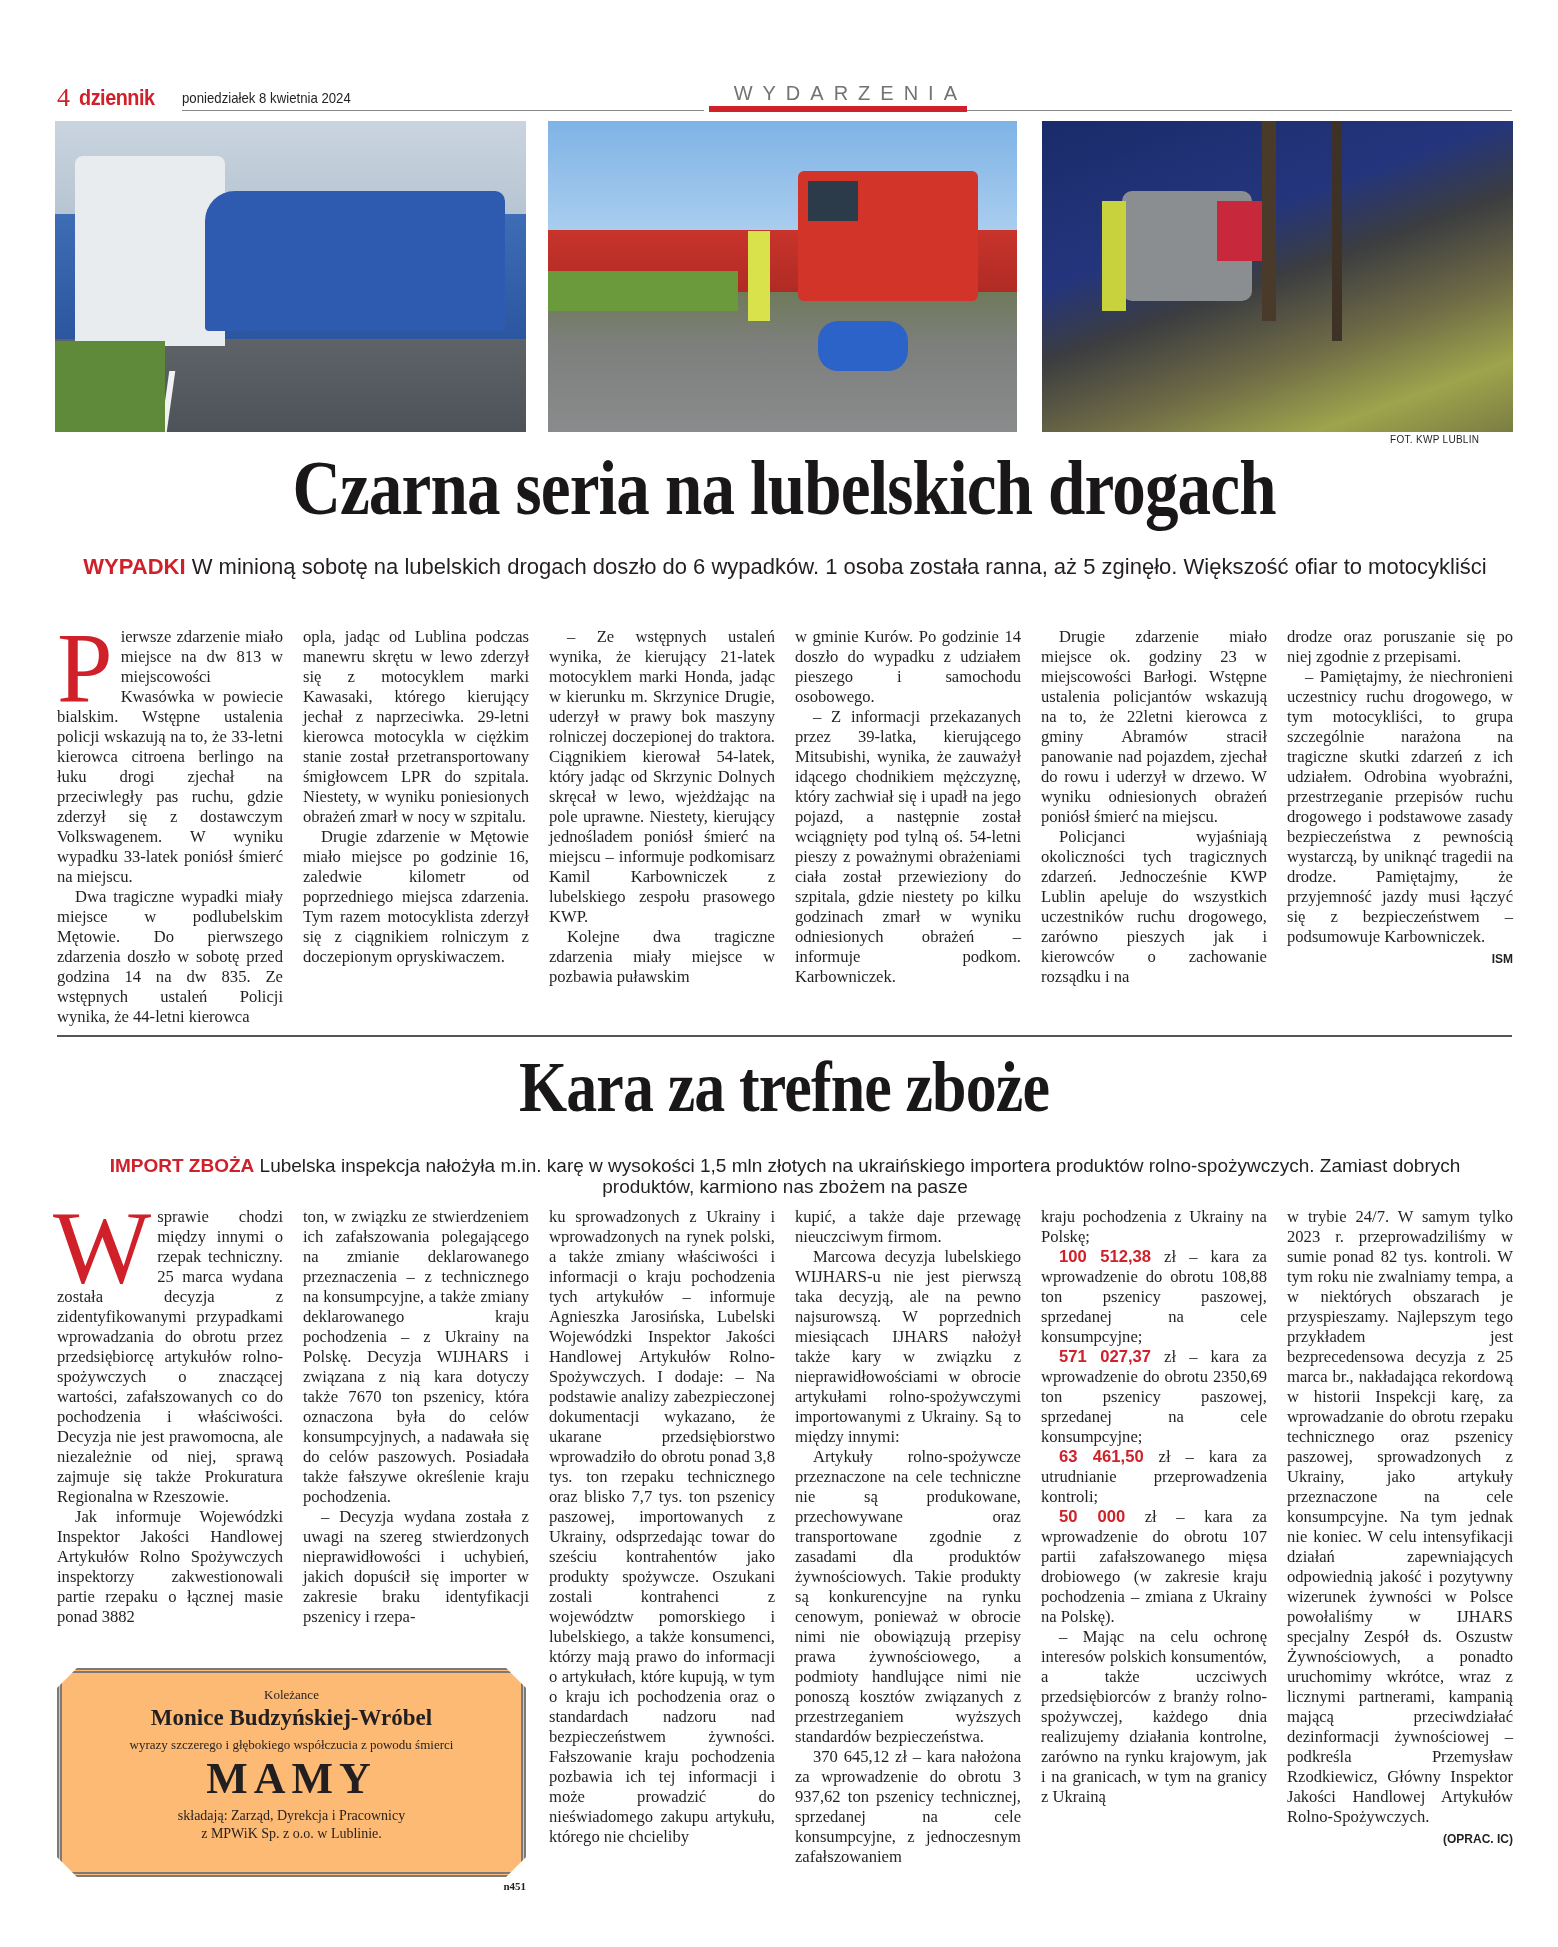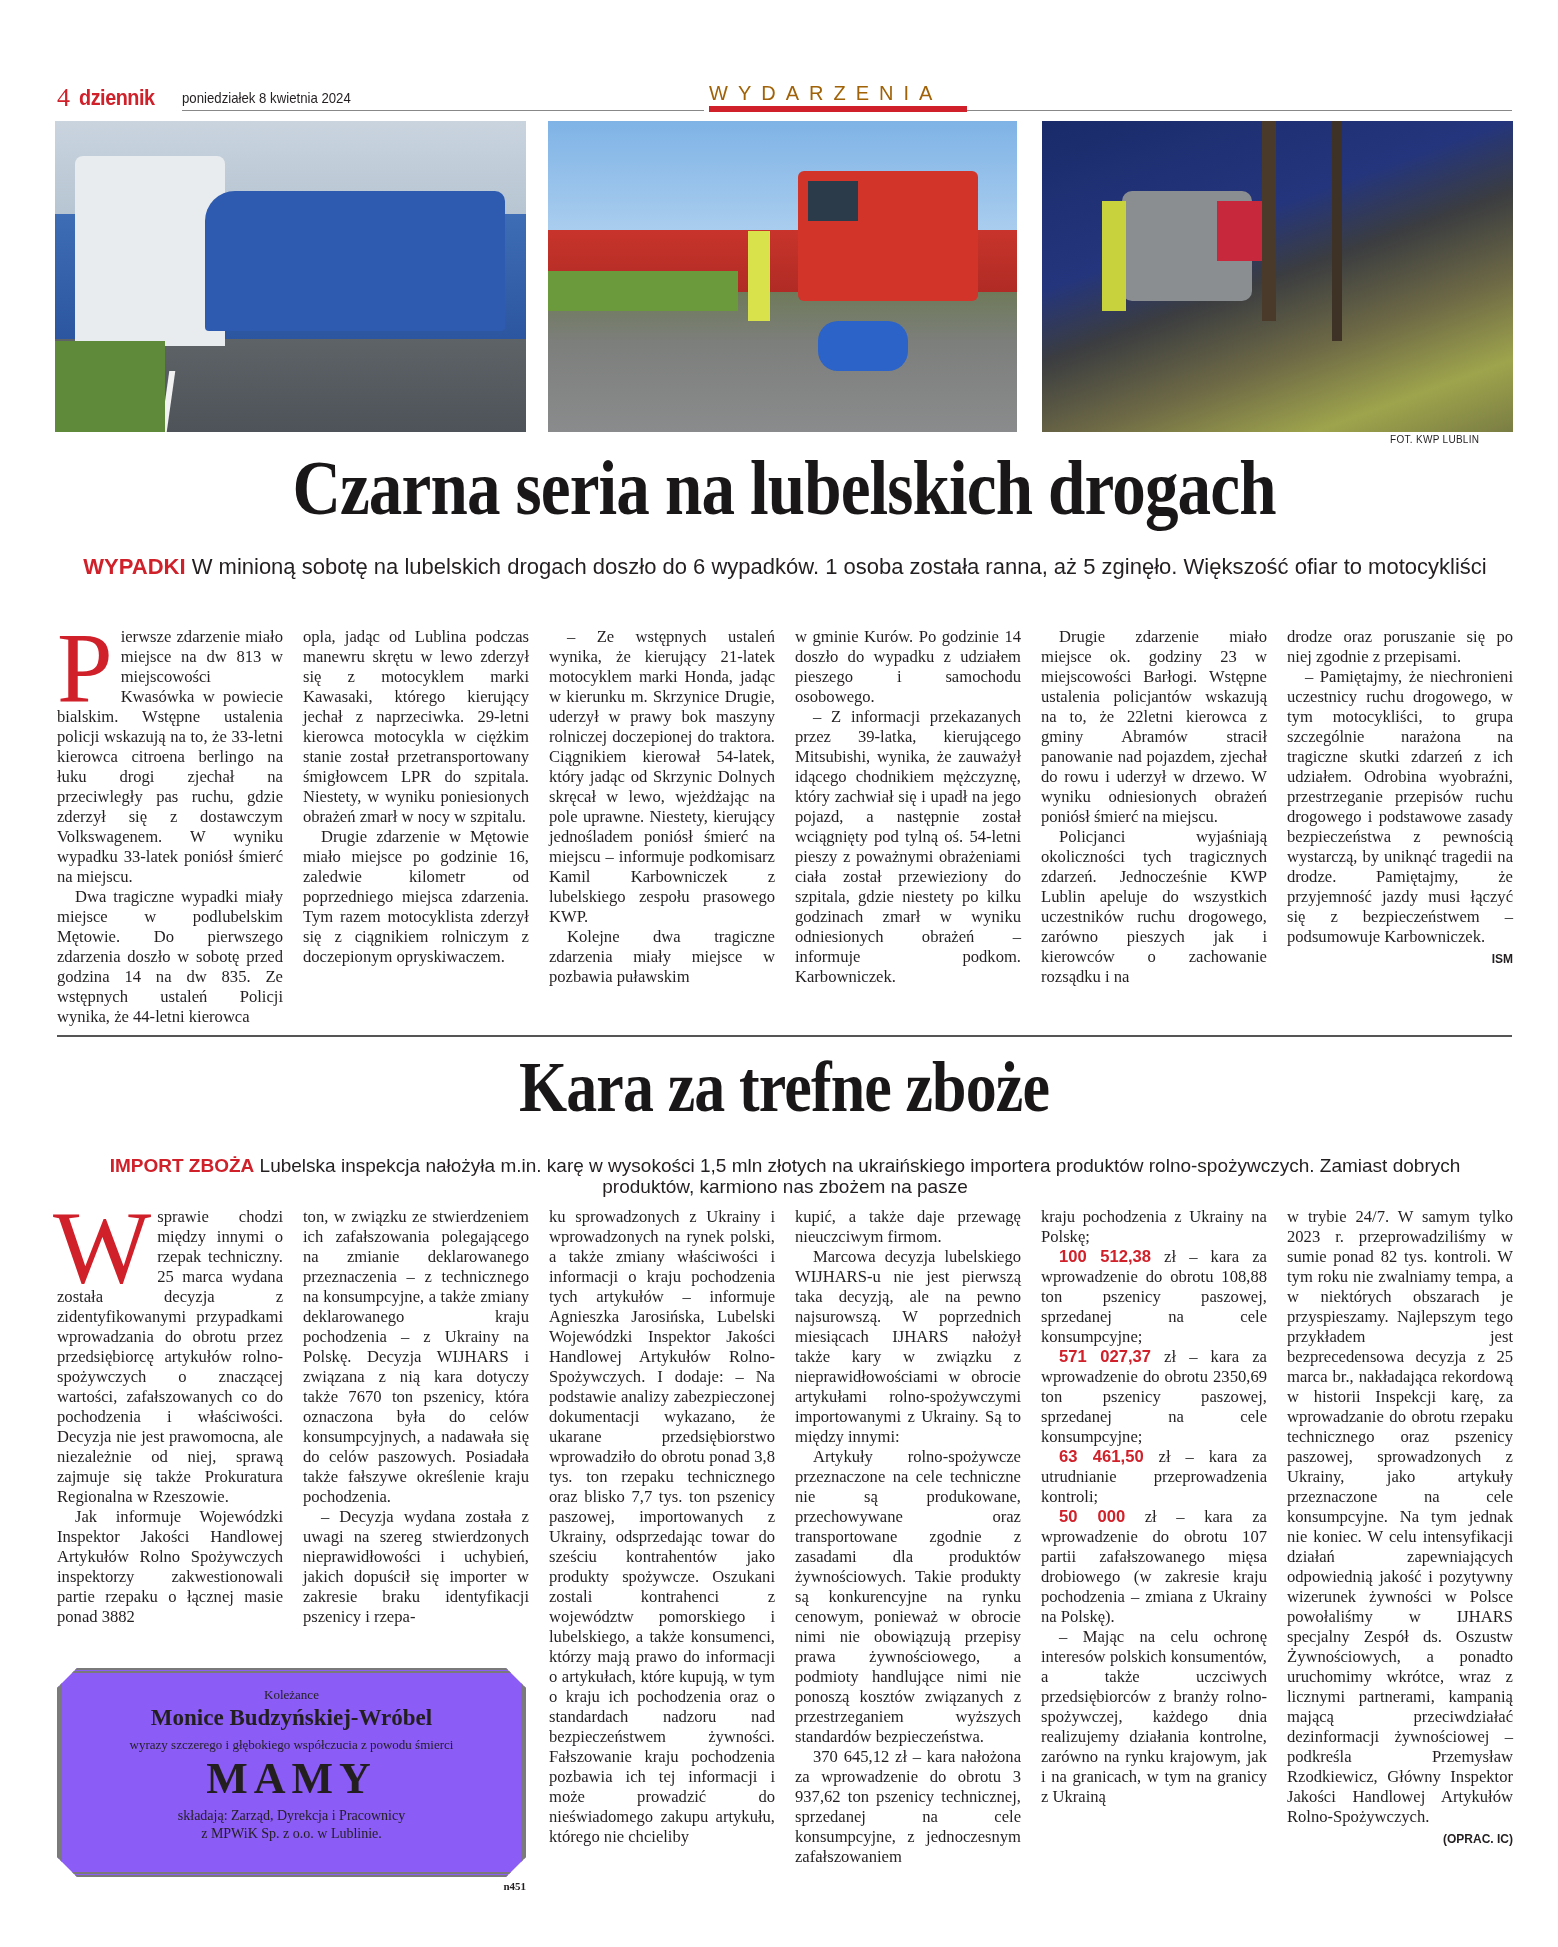--- a/index.html
+++ b/index.html
@@ -5,21 +5,21 @@
   * { box-sizing: border-box; margin: 0; padding: 0; }
   html, body { width: 1558px; height: 1947px; background: #ffffff; overflow: hidden; }
   body { position: relative; color: #231f20; font-family: "Liberation Serif", serif; }
 
   
   .masthead { position: absolute; left: 57px; top: 86px; width: 1455px; height: 24px; }
   .masthead .page-num { position: absolute; left: 0; top: 0; font-family: "Liberation Serif", serif; font-size: 26px; color: #d0202a; line-height: 24px; }
   .masthead .logo { position: absolute; left: 22px; top: 0; font-family: "Liberation Sans", sans-serif; font-weight: bold; font-size: 22px; color: #d0202a; line-height: 24px; letter-spacing: -0.5px; transform: scaleX(0.9); transform-origin: left; }
   .masthead .date { position: absolute; left: 125px; top: 3px; font-family: "Liberation Sans", sans-serif; font-size: 15px; color: #231f20; transform: scaleX(0.88); transform-origin: left; }
   .masthead .rule-left { position: absolute; left: 125px; top: 24px; width: 522px; height: 1px; background: #888; }
-  .masthead .section { position: absolute; left: 652px; top: -4px; width: 258px; text-align: left; font-family: "Liberation Sans", sans-serif; font-size: 20px; letter-spacing: 10px; color: #a16207; font-weight: normal; }
+  .masthead .section { position: absolute; left: 652px; top: -4px; width: 258px; text-align: right; font-family: "Liberation Sans", sans-serif; font-size: 20px; letter-spacing: 10px; color: #737373; font-weight: normal; }
   .masthead .section-bar { position: absolute; left: 652px; top: 20px; width: 258px; height: 6px; background: #d0202a; }
   .masthead .rule-right { position: absolute; left: 910px; top: 24px; width: 545px; height: 1px; background: #888; }
 
   
   .photo { position: absolute; top: 121px; height: 311px; overflow: hidden; }
   .photo1 { left: 55px; width: 471px; background: linear-gradient(180deg, #c9d4df 0%, #b7c5d2 30%, #3e6db5 30%, #2c56a0 70%, #5d6367 70%, #4d5358 100%); }
   .photo2 { left: 548px; width: 469px; background: linear-gradient(180deg, #7fb3e6 0%, #a9cdee 35%, #c8342b 35%, #b02b25 55%, #6f7a5a 55%, #7d7f7d 72%, #8a8b8c 100%); }
   .photo3 { left: 1042px; width: 471px; background: linear-gradient(160deg, #1a2b6a 0%, #24357d 35%, #3b3d40 50%, #6e6a46 68%, #9ea44c 85%, #7a7d43 100%); }
   .photo .shape { position: absolute; }
   .caption-credit { position: absolute; left: 1390px; top: 434px; width: 122px; text-align: left; font-family: "Liberation Sans", sans-serif; font-size: 10px; color: #231f20; letter-spacing: 0.3px; }
@@ -43,21 +43,21 @@
   .col p.noindent { text-indent: 0; }
   .dropcap { float: left; font-family: "Liberation Serif", serif; color: #d0202a; font-size: 100px; line-height: 78px; margin: 2px 8px 0 0; }
   .dropcap-w { font-size: 104px; line-height: 80px; margin: 0 6px 0 -4px; }
   .amount { color: #d0202a; font-weight: bold; font-family: "Liberation Sans", sans-serif; }
   .sig { text-align: right; font-family: "Liberation Sans", sans-serif; font-weight: bold; font-size: 12px; margin-top: 2px; }
 
   .divider { position: absolute; left: 57px; width: 1455px; height: 2px; background: #555; }
   .divider1 { top: 1035px; }
 
   
-  .obit { position: absolute; left: 57px; top: 1668px; width: 469px; height: 209px; border: 5px double #7a7a7a; clip-path: polygon(20px 0, calc(100% - 20px) 0, 100% 20px, 100% calc(100% - 20px), calc(100% - 20px) 100%, 20px 100%, 0 calc(100% - 20px), 0 20px); text-align: center; background: #8b5cf6; }
+  .obit { position: absolute; left: 57px; top: 1668px; width: 469px; height: 209px; border: 5px double #7a7a7a; clip-path: polygon(20px 0, calc(100% - 20px) 0, 100% 20px, 100% calc(100% - 20px), calc(100% - 20px) 100%, 20px 100%, 0 calc(100% - 20px), 0 20px); text-align: center; background: #fdba74; }
   .obit .to { font-size: 13px; margin-top: 14px; }
   .obit .name { font-size: 23px; font-weight: bold; margin-top: 2px; }
   .obit .condolence { font-size: 13px; margin-top: 6px; }
   .obit .mamy { font-size: 44px; font-weight: bold; letter-spacing: 6px; margin-top: 2px; line-height: 48px; }
   .obit .from { font-size: 14px; line-height: 18px; margin-top: 4px; }
   .obit-code { position: absolute; left: 480px; top: 1880px; width: 46px; text-align: right; font-family: "Liberation Serif", serif; font-size: 11px; font-weight: bold; }
 </style>
 </head>
 <body>
 

